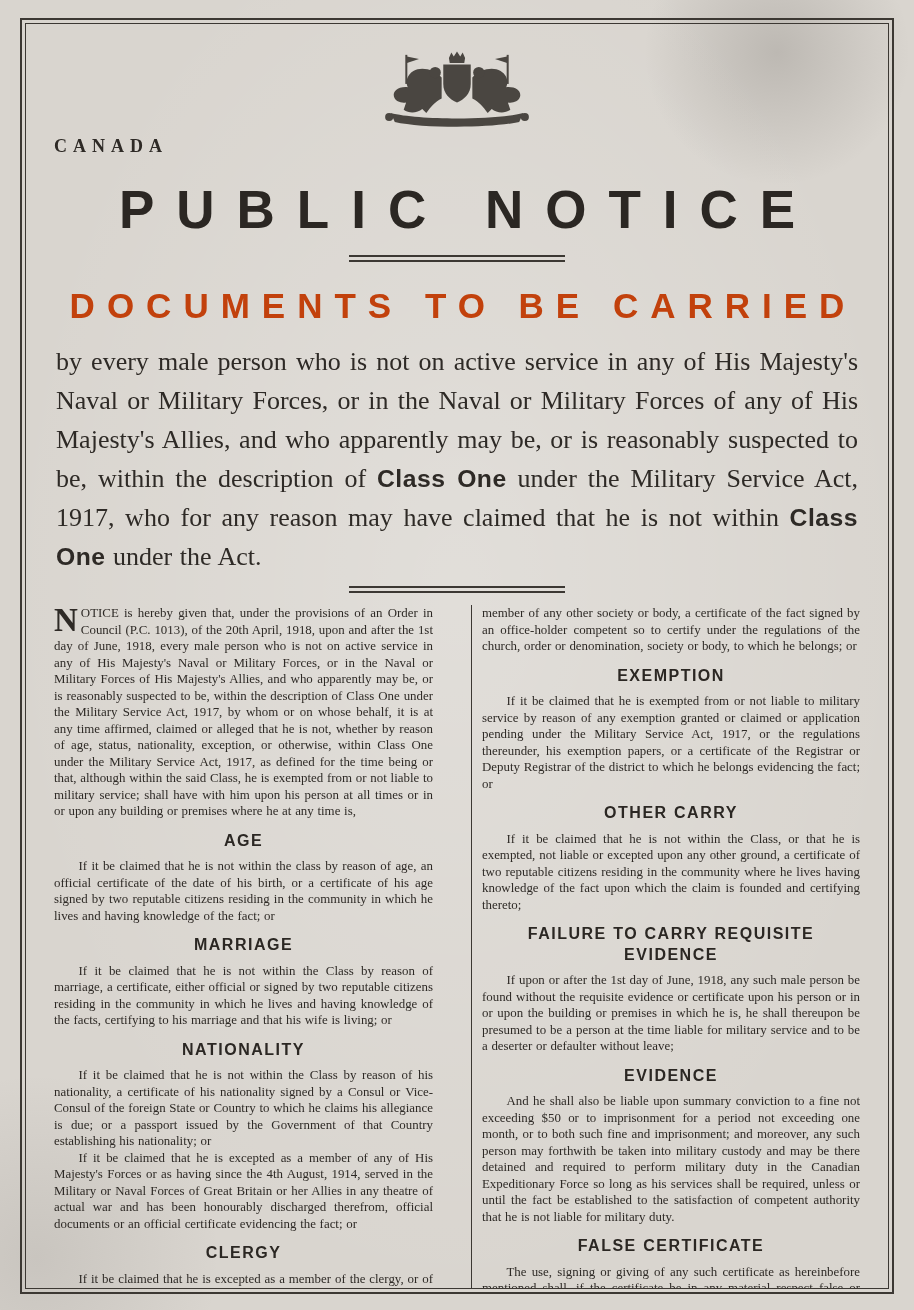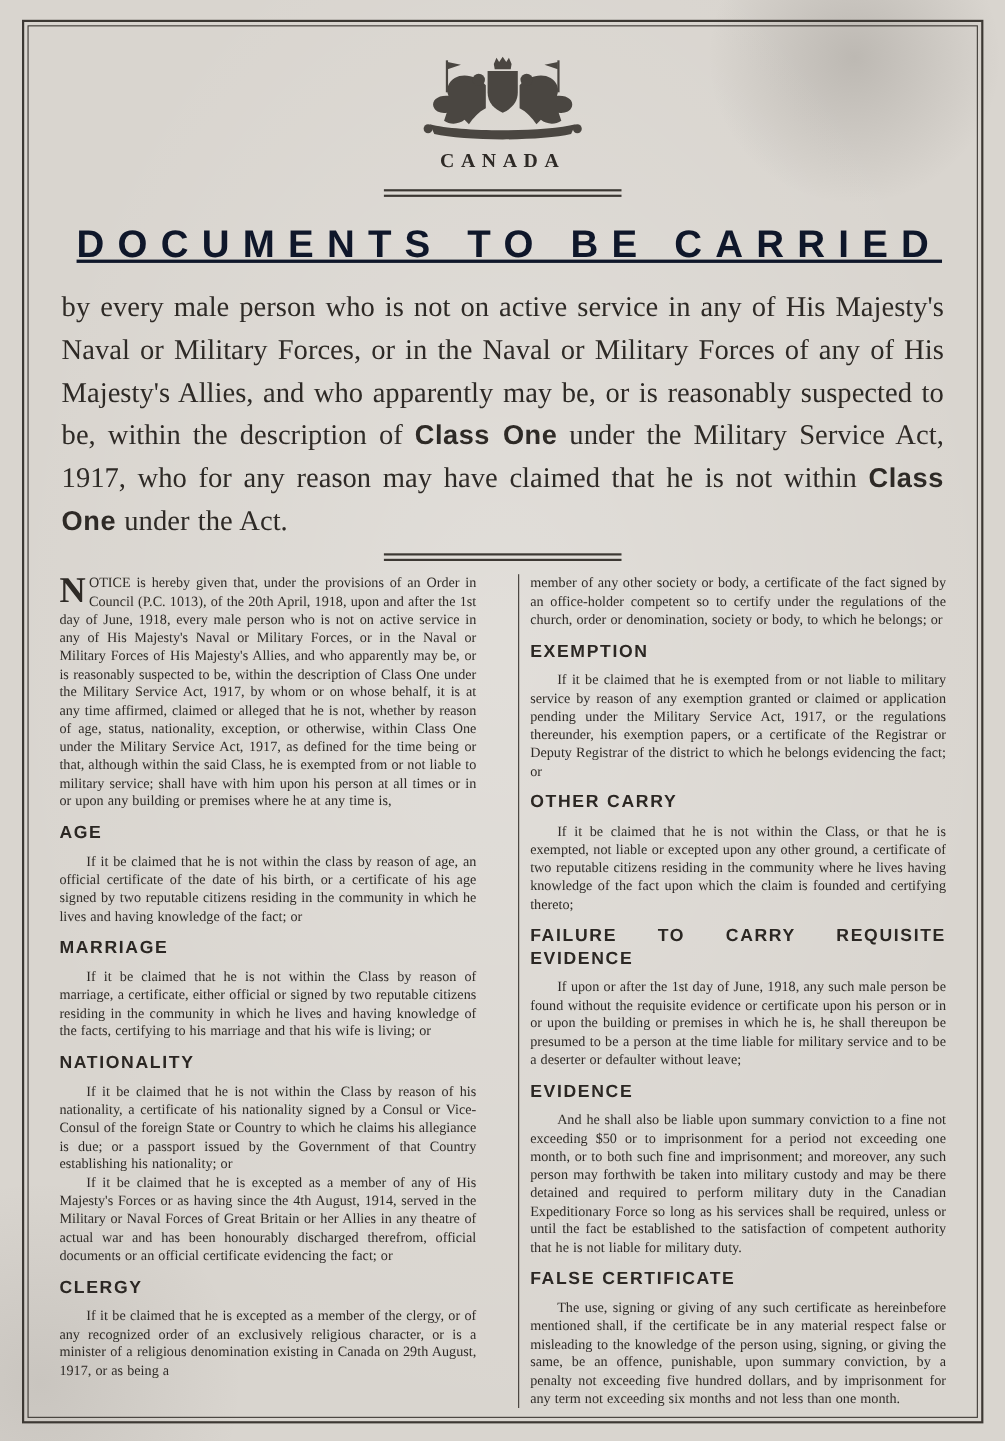--- a/index.html
+++ b/index.html
@@ -22,21 +22,21 @@
   .frame{
     position:absolute; top:18px; left:20px; right:20px; bottom:16px;
     border:2.5px solid #3c3833;
   }
   .frame-inner{
     position:absolute; top:3px; left:3px; right:3px; bottom:3px;
     border:1.5px solid #3c3833;
     padding:26px 28px 14px 28px;
     overflow:hidden;
   }
-  .crest-block{text-align:center;}
+  .crest-block{}
   .crest-block svg{display:block;margin:0 auto;opacity:.92;}
   .canada-label{
     font-family:"Liberation Serif", serif;
     font-weight:bold; font-size:18px; letter-spacing:6px;
     margin-top:2px;
   }
   .main-title{
     text-align:center;
     font-family:"Liberation Sans", sans-serif;
     font-weight:bold; font-size:53px; letter-spacing:22px;
@@ -44,23 +44,22 @@
     text-indent:22px; 
   }
   .double-rule{
     width:216px; margin:15px auto 0 auto; height:7px;
     border-top:2.5px solid #3c3833; border-bottom:2px solid #3c3833;
   }
   .sub-title{
     text-align:center;
     font-family:"Liberation Sans", sans-serif;
     font-weight:bold; font-size:35px; letter-spacing:12px;
-    margin-top:24px; color:#0f172a;
+    margin-top:24px; color:#c2410c;
     text-indent:12px;
-    text-decoration:underline;
   }
   .intro{
     margin:16px 2px 0 2px;
     font-size:26px; line-height:1.5; text-align:justify;
     word-spacing:1px;
   }
   .gothic-bold{
     font-family:"Liberation Sans", sans-serif;
     font-weight:bold; font-size:.95em; letter-spacing:.5px;
   }
@@ -74,21 +73,21 @@
   }
   .col-left{padding-right:10px;}
   .col-right{border-left:1.5px solid #3c3833; padding-left:10px;margin-left:28px;}
   .lead-initial{
     float:left; font-size:33px; line-height:.82; font-weight:bold;
     margin:2px 3px 0 0;
   }
   .section-heading{
     font-family:"Liberation Sans", sans-serif;
     font-weight:bold; font-size:16px; letter-spacing:1.5px;
-    margin:11px 0 7px 0; color:#2b2723;
+    text-align:center; margin:11px 0 7px 0; color:#2b2723;
   }
   .col p.body{ text-indent:1.9em; }
   .col p.noindent{ text-indent:0; }
 </style>
 </head>
 <body>
 
 <div class="frame">
   <div class="frame-inner">
 
@@ -108,20 +107,21 @@
             <path d="M182 8 l-15 3 15 5 z"></path>
             <path d="M38 78 c34 9 130 9 164 0 l-5 11 c-34 8 -120 8 -154 0 z"></path>
             <circle cx="36" cy="83" r="5"></circle>
             <circle cx="204" cy="83" r="5"></circle>
           </g>
         </svg>
       </span>
       <div class="canada-label">CANADA</div>
     </div>
 
+    <h1 class="main-title">PUBLIC NOTICE</h1>
     <div class="double-rule"></div>
 
     <h2 class="sub-title">DOCUMENTS TO BE CARRIED</h2>
 
     <p class="intro"><span>by every male person who is not on active service in any of His Majesty's Naval or Military Forces, or in the Naval or Military Forces of any of His Majesty's Allies, and who apparently may be, or is reasonably suspected to be, within the description of </span><span class="gothic-bold">Class One</span><span> under the Military Service Act, 1917, who for any reason may have claimed that he is not within </span><span class="gothic-bold">Class One</span><span> under the Act.</span></p>
 
     <div class="double-rule rule2"></div>
 
     <div class="columns">
 

